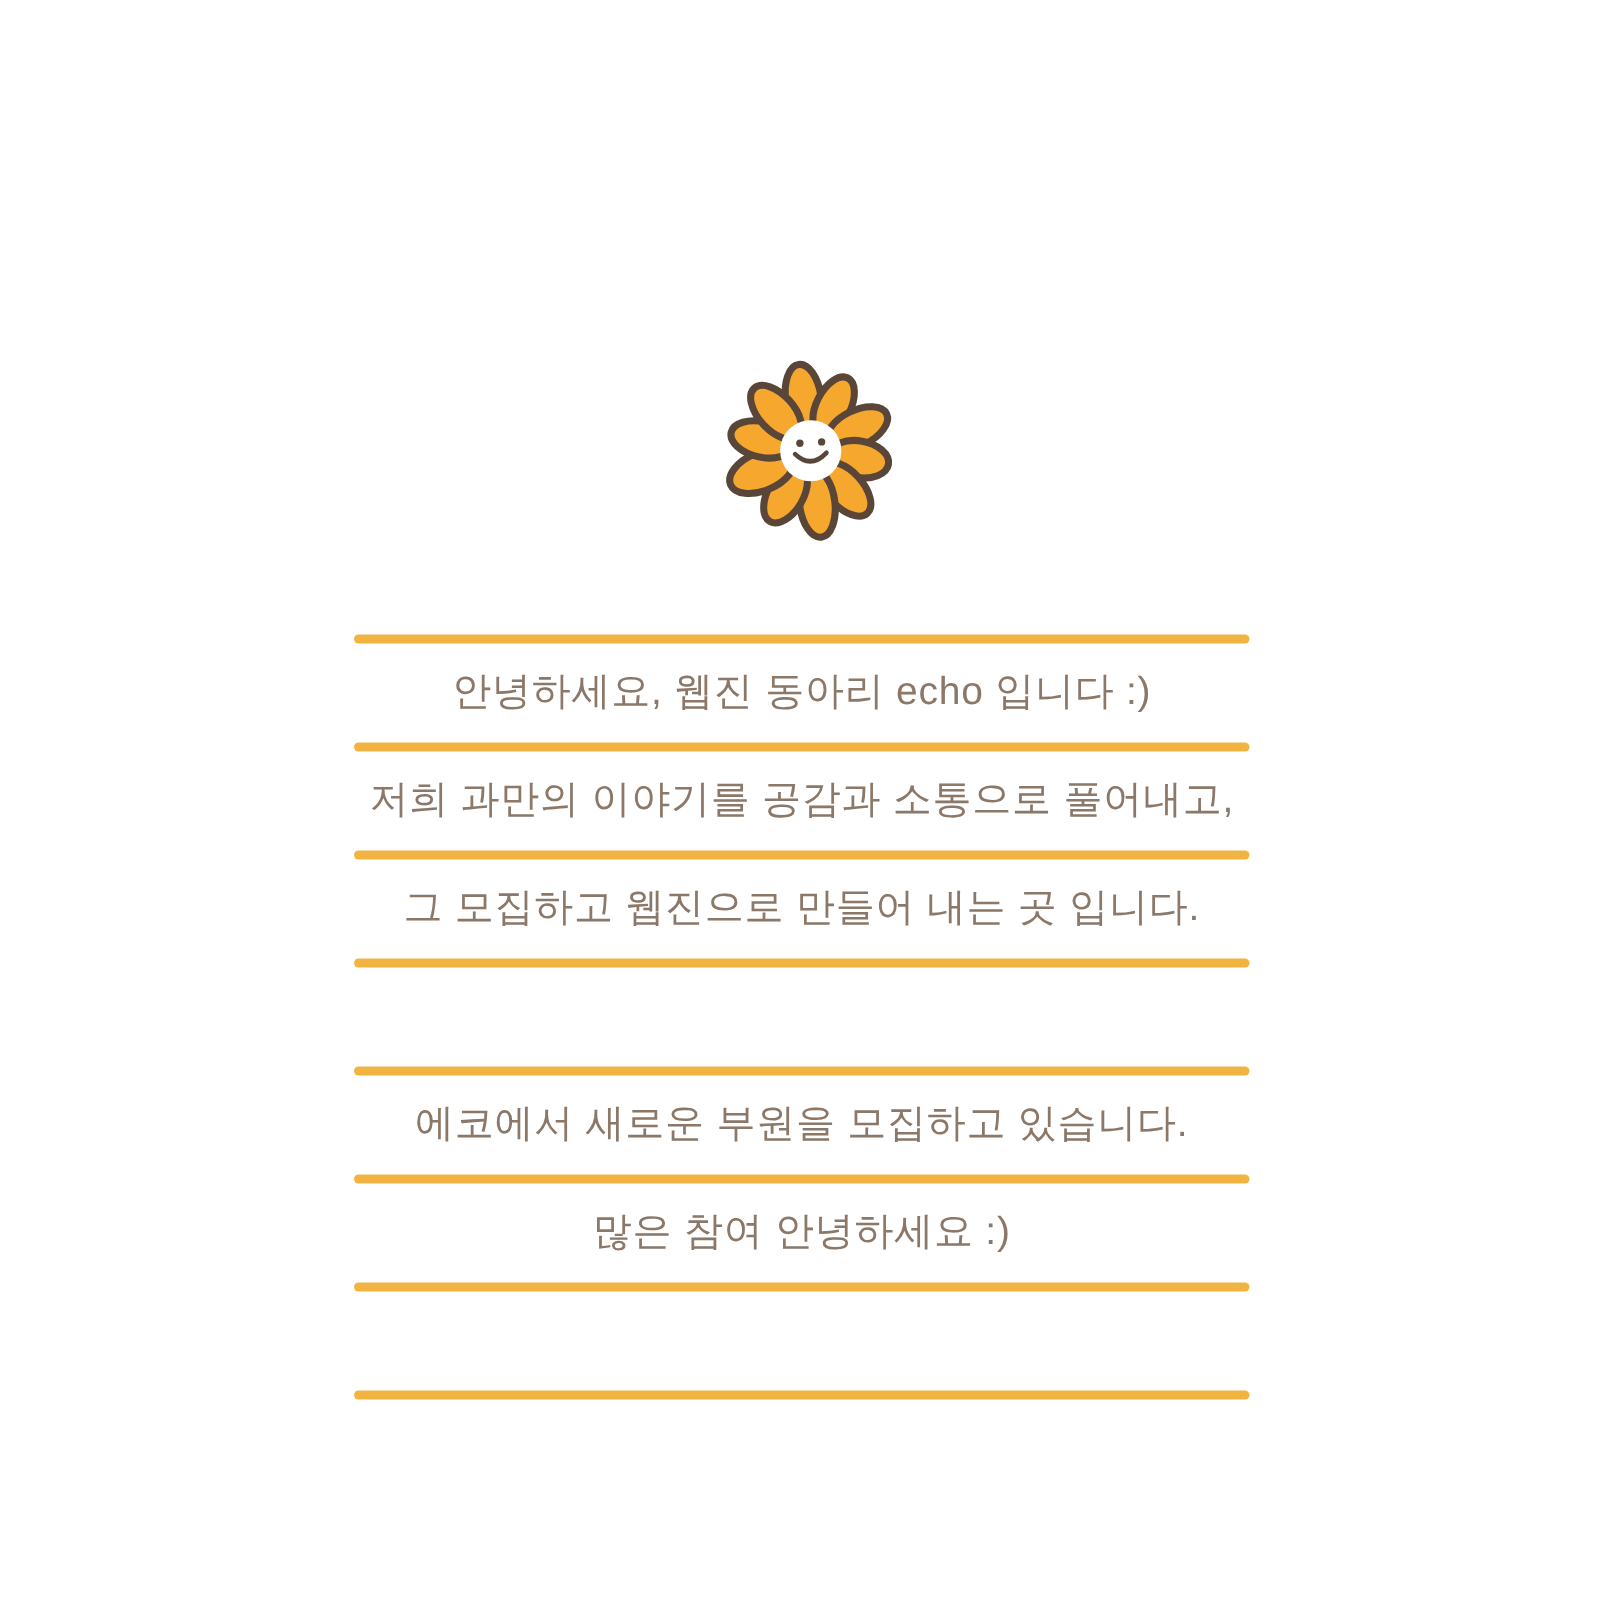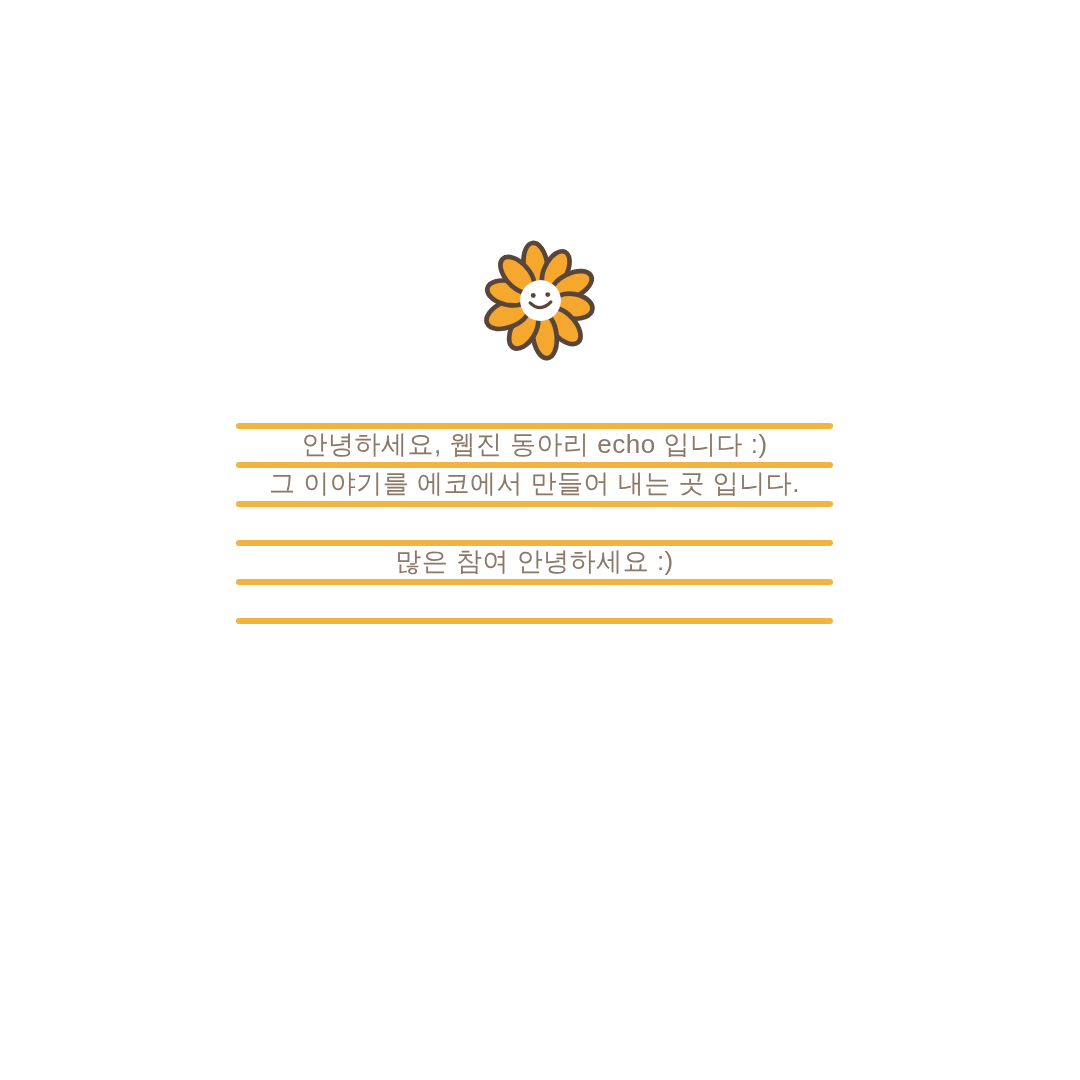--- a/index.html
+++ b/index.html
@@ -26,21 +26,21 @@
   
   .paper {
     position: absolute;
     left: 236px;
     top: 423px;
     width: 597px;
   }
   .row {
     position: relative;
     box-sizing: border-box;
-    height: 39px;
+    height: 72px;
     padding-top: 2px;
     display: flex;
     align-items: center;
     justify-content: center;
   }
   .row::before {
     content: "";
     position: absolute;
     top: 0;
     left: 0;
@@ -86,24 +86,30 @@
       <circle cx="78" cy="63.5" r="2.7" fill="#5A4639"></circle>
       <path d="M 58.5 72.5 Q 70 83.5 81.5 71.5" fill="none" stroke="#5A4639" stroke-width="3.4" stroke-linecap="round"></path>
     </svg>
   </div>
 
   <div class="paper">
     <div class="row">
       <span class="row-text">안녕하세요, 웹진 동아리 echo 입니다 :)</span>
     </div>
     <div class="row">
-      <span class="row-text">그 이야기를 에코에서 만들어 내는 곳 입니다.</span>
+      <span class="row-text">저희 과만의 이야기를 공감과 소통으로 풀어내고,</span>
+    </div>
+    <div class="row">
+      <span class="row-text">그 모집하고 웹진으로 만들어 내는 곳 입니다.</span>
     </div>
     <div class="row">
       <span class="row-text"></span>
+    </div>
+    <div class="row">
+      <span class="row-text">에코에서 새로운 부원을 모집하고 있습니다.</span>
     </div>
     <div class="row">
       <span class="row-text">많은 참여 안녕하세요 :)</span>
     </div>
     <div class="row">
       <span class="row-text"></span>
     </div>
     <div class="end-line"></div>
   </div>
 

